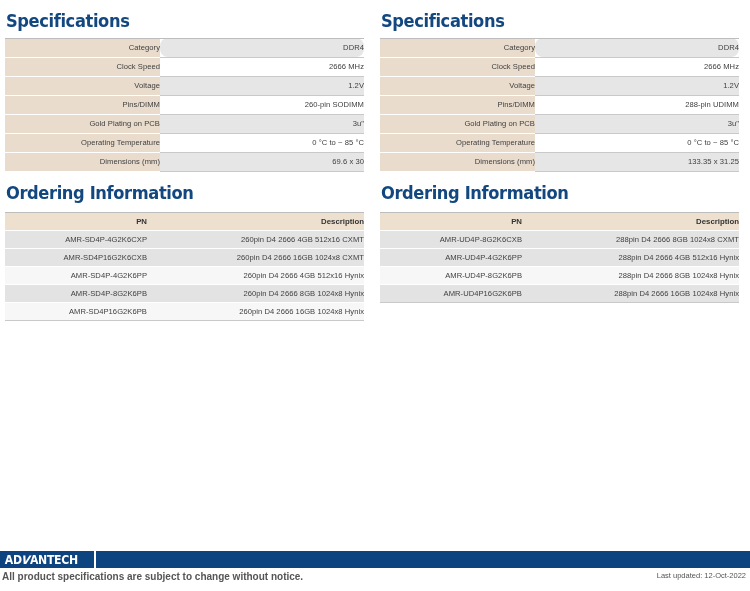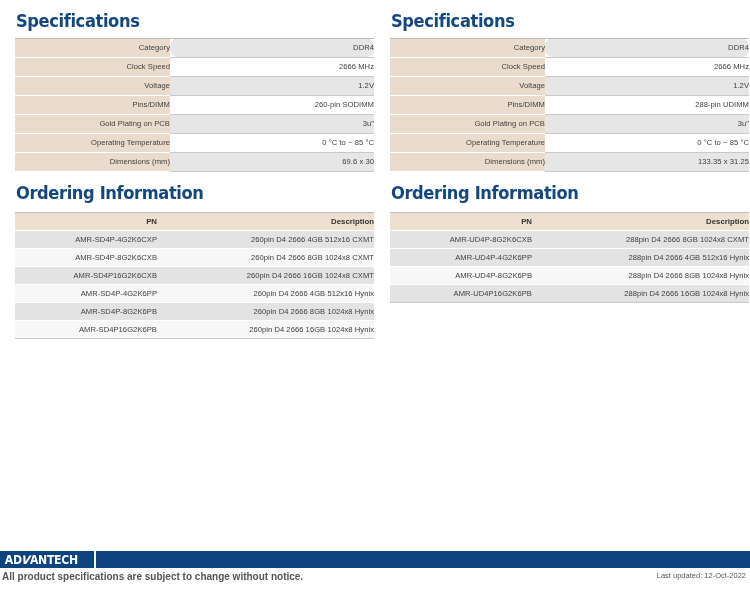--- a/index.html
+++ b/index.html
@@ -25,21 +25,21 @@
     position: absolute;
     top: 0;
     left: 0;
     width: 750px;
     display: flex;
     flex-direction: row;
   }
   .col {
     width: 375px;
     box-sizing: border-box;
-    padding-left: 15px;
+    padding-left: 5px;
     padding-right: 11px;
   }
 
   h2.section-title {
     font-family: "DejaVu Sans", sans-serif;
     font-size: 17.5px;
     font-weight: bold;
     letter-spacing: -0.4px;
     color: #12477f;
     margin: 0;
@@ -237,24 +237,20 @@
           <tr>
             <th class="pn">PN</th>
             <th class="desc">Description</th>
           </tr>
         </thead>
         <tbody>
           <tr class="odd">
             <td class="pn">AMR-SD4P-4G2K6CXP</td>
             <td class="desc">260pin D4 2666 4GB  512x16 CXMT</td>
           </tr>
-          <tr class="even">
-            <td class="pn">AMR-SD4P-8G2K6CXB</td>
-            <td class="desc">260pin D4 2666 8GB 1024x8 CXMT</td>
-          </tr>
           <tr class="odd">
             <td class="pn">AMR-SD4P16G2K6CXB</td>
             <td class="desc">260pin D4 2666 16GB 1024x8 CXMT</td>
           </tr>
           <tr class="even">
             <td class="pn">AMR-SD4P-4G2K6PP</td>
             <td class="desc">260pin D4 2666 4GB 512x16 Hynix</td>
           </tr>
           <tr class="odd">
             <td class="pn">AMR-SD4P-8G2K6PB</td>

